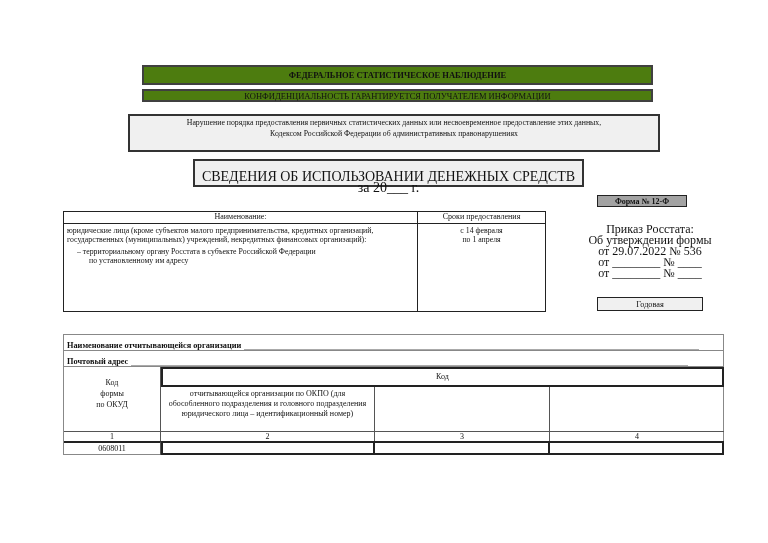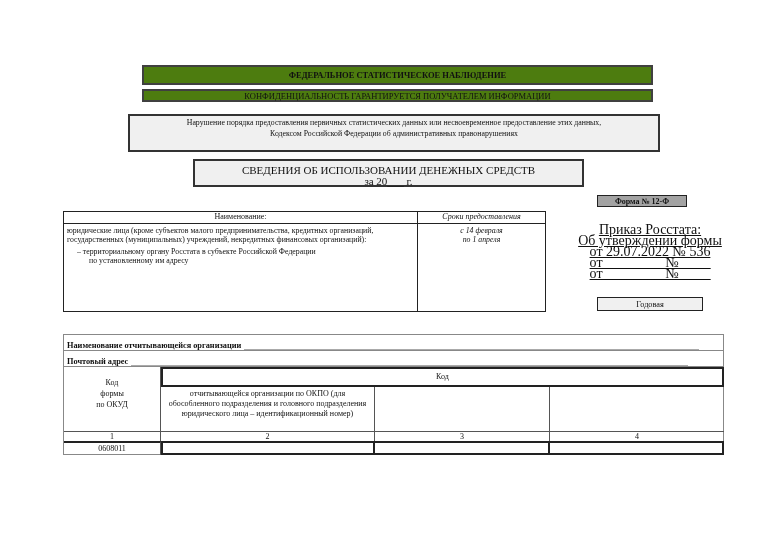--- a/index.html
+++ b/index.html
@@ -9,37 +9,37 @@
     .center { text-align: center; }
     .box-thick { border: 2px solid #404040; background: #4d7c0f; }
     .box-gray { border: 2px solid #333; background: #f0f0f0; }
 
     #fed-title { left: 142px; top: 65px; width: 511px; height: 20px; font-weight: bold; font-size: 8.5px;
                  display: flex; align-items: center; justify-content: center; }
     #conf { left: 142px; top: 89px; width: 511px; height: 13px; font-size: 8.5px;
             display: flex; align-items: center; justify-content: center; }
     #warning { left: 116px; top: 114px; width: 532px; height: 38px; font-size: 7.8px; line-height: 10.5px;
                padding-top: 2px; margin-left: 12px; }
-    #report-title { left: 193px; top: 159px; width: 391px; height: 28px; font-size: 11px; line-height: 11px;
-                    padding-top: 4px; }
+    #report-title { left: 193px; top: 159px; width: 391px; height: 28px; font-size: 14px; line-height: 11px;
+                    padding-top: 10px; }
 
     
     #submit-table { left: 63px; top: 211px; width: 355px; height: 101px; border: 1.5px solid #222; }
     #submit-table .hdr { height: 11px; border-bottom: 1.5px solid #222; text-align: center; line-height: 10px; font-size: 8px; }
     #submit-table .body { padding: 2px 3px; font-size: 7.8px; line-height: 9px; }
     #submit-table .body .sub { padding-left: 10px; margin-top: 3px; }
     #submit-table .body .sub2 { padding-left: 22px; }
-    #deadline-table { left: 418px; top: 211px; width: 128px; height: 101px; border: 1.5px solid #222; border-left: none; font-style: italic; }
+    #deadline-table { left: 418px; top: 211px; width: 128px; height: 101px; border: 1.5px solid #222; border-left: none; }
     #deadline-table .hdr { height: 11px; border-bottom: 1.5px solid #222; text-align: center; line-height: 10px; font-size: 8px; }
     #deadline-table .body { text-align: center; font-size: 7.8px; line-height: 9px; padding-top: 2px; }
 
     
     #form-no { left: 597px; top: 195px; width: 90px; height: 12px; font-weight: bold; font-size: 8px;
                display: flex; align-items: center; justify-content: center; background: #a3a3a3; border: 1.5px solid #222; }
-    #form-info { left: 572px; top: 224px; width: 156px; font-size: 14px; line-height: 11px; text-align: center; text-decoration: underline; }
+    #form-info { left: 572px; top: 224px; width: 156px; font-size: 12px; line-height: 11px; text-align: center; }
     #period { left: 597px; top: 297px; width: 106px; height: 14px; font-size: 8.3px; background: #f0f0f0;
               border: 1.5px solid #222; display: flex; align-items: center; justify-content: center; }
 
     
     #org-block { left: 63px; top: 334px; width: 661px; height: 121px; border: 1px solid #888; }
     .org-line { position: absolute; left: 0; width: 100%; height: 16px; border-bottom: 1px solid #888;
                 font-weight: bold; font-size: 8.3px; display: flex; align-items: flex-end; padding-left: 3px; box-sizing: border-box; }
     .org-line .fill { flex: none; height: 0; border-bottom: 1px solid #aaa; margin-left: 3px; margin-top: 8px; }
 
     .cell { position: absolute; box-sizing: border-box; text-align: center; font-size: 8px; line-height: 10px; }

